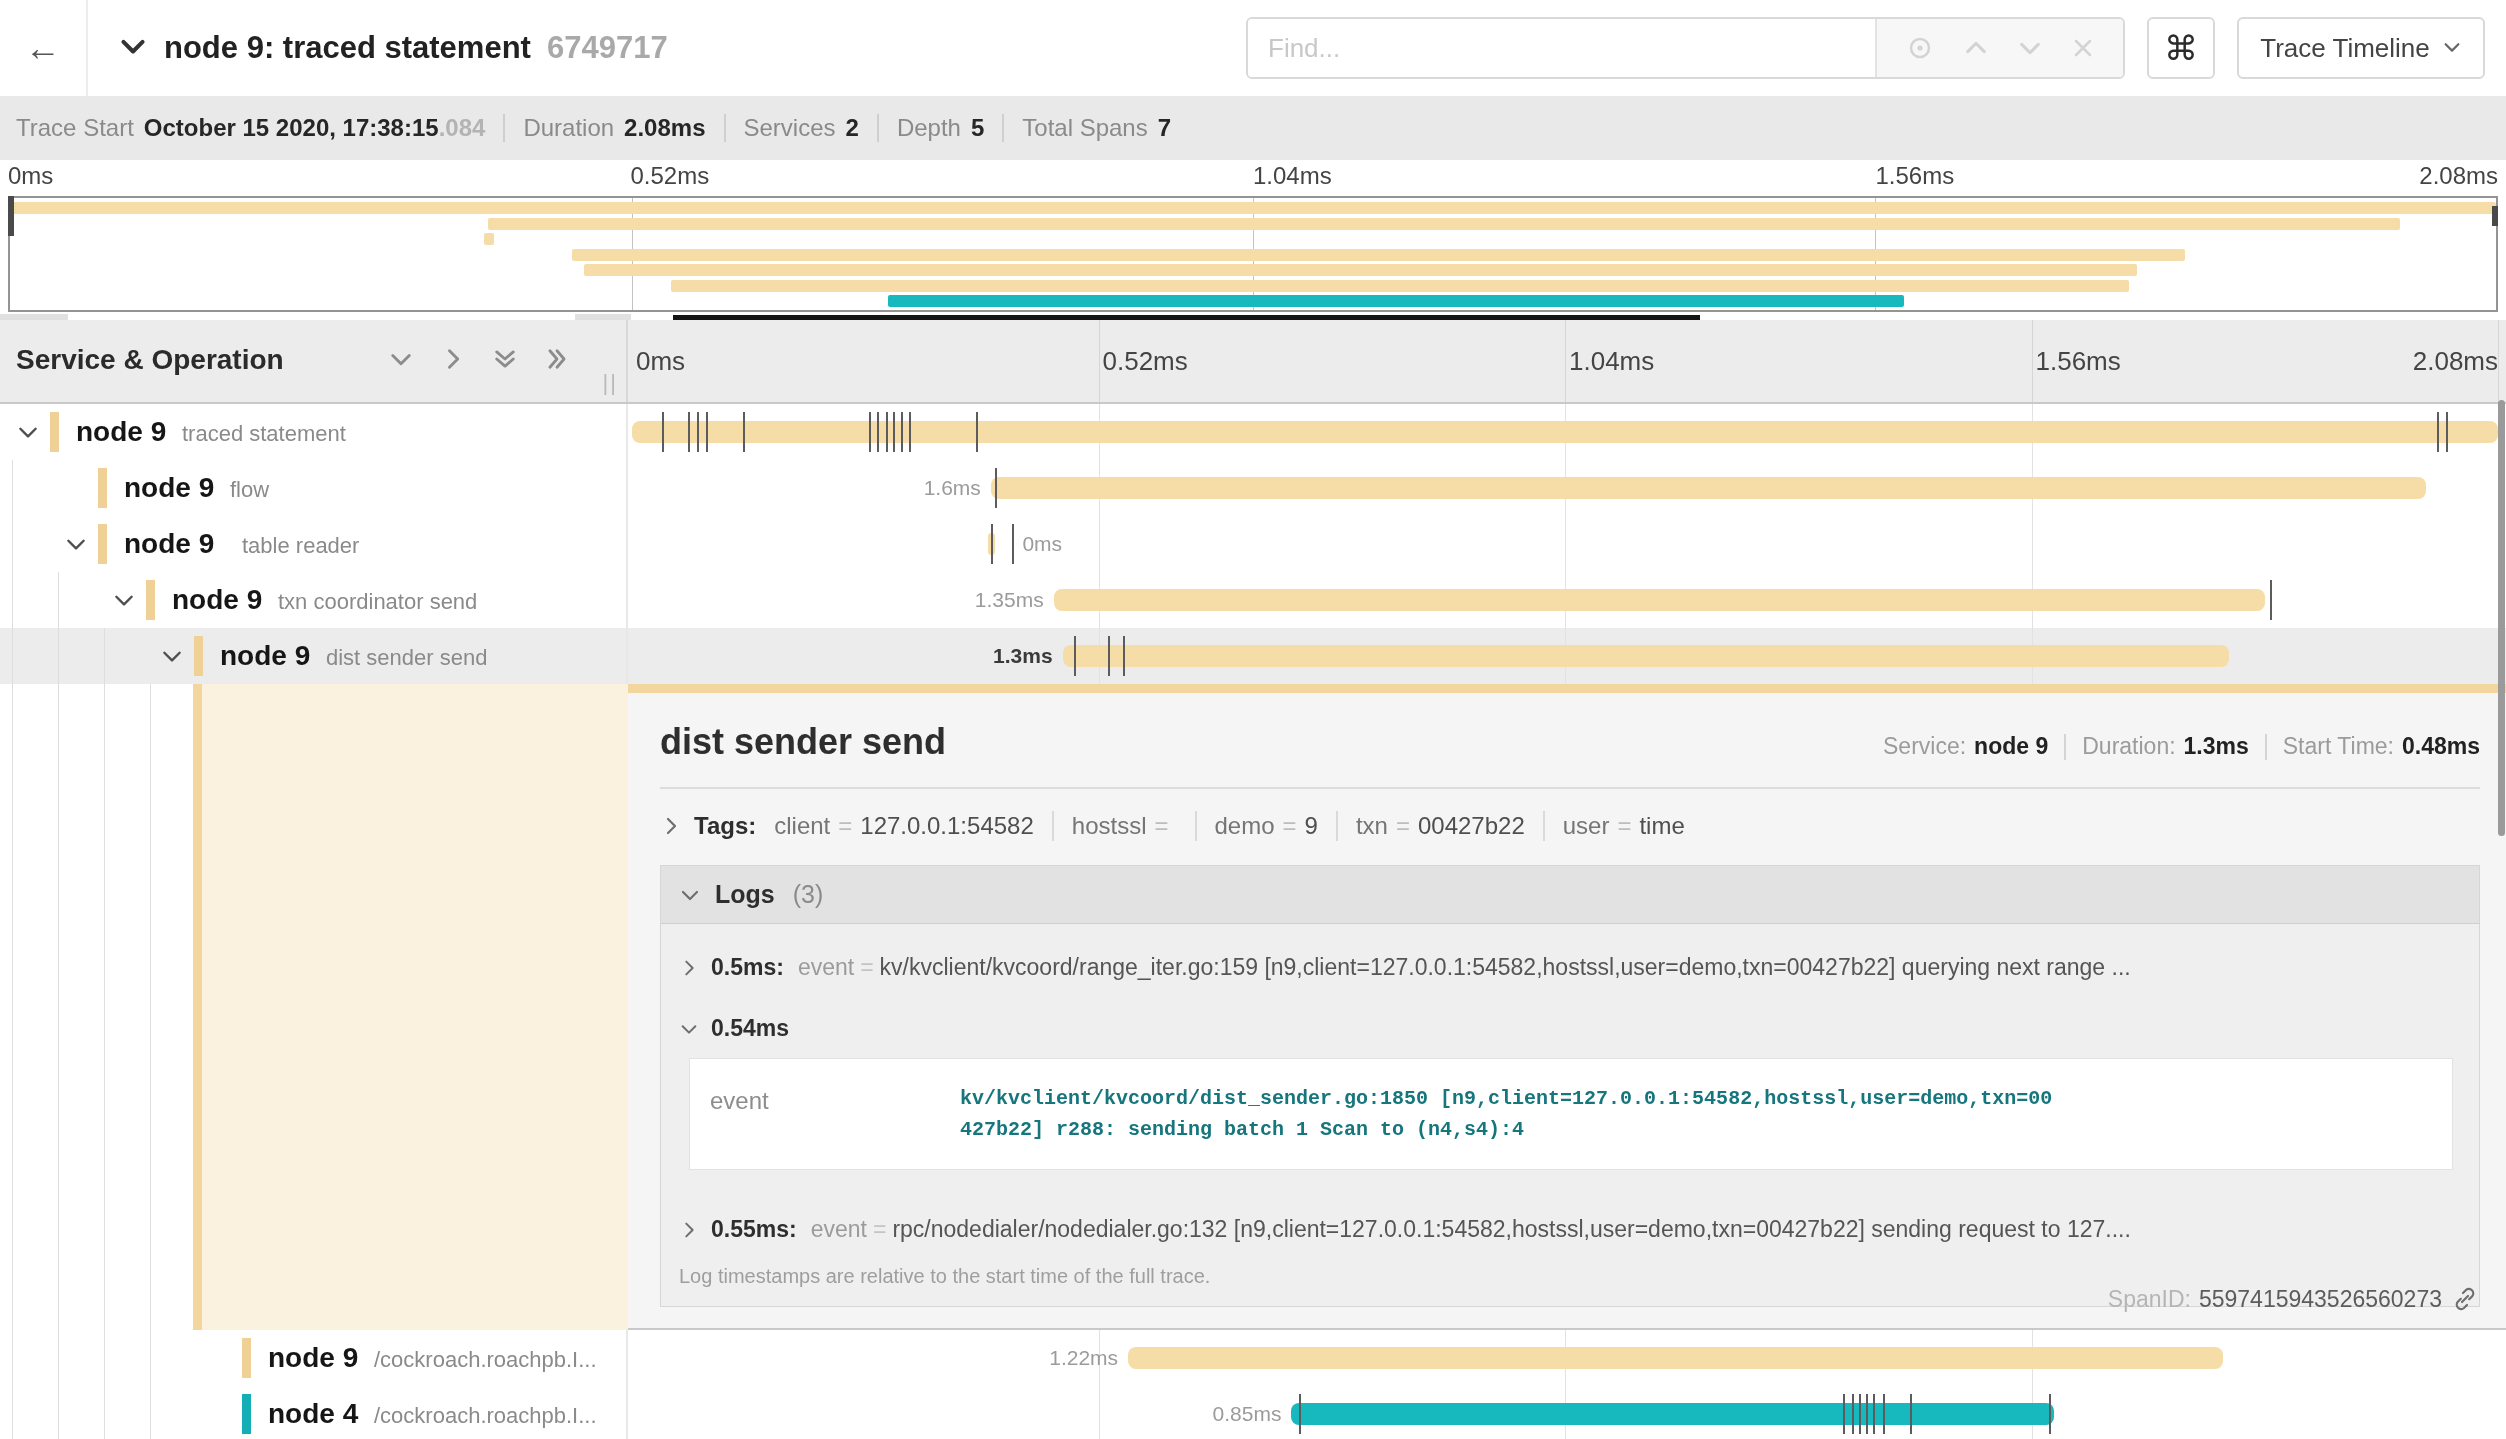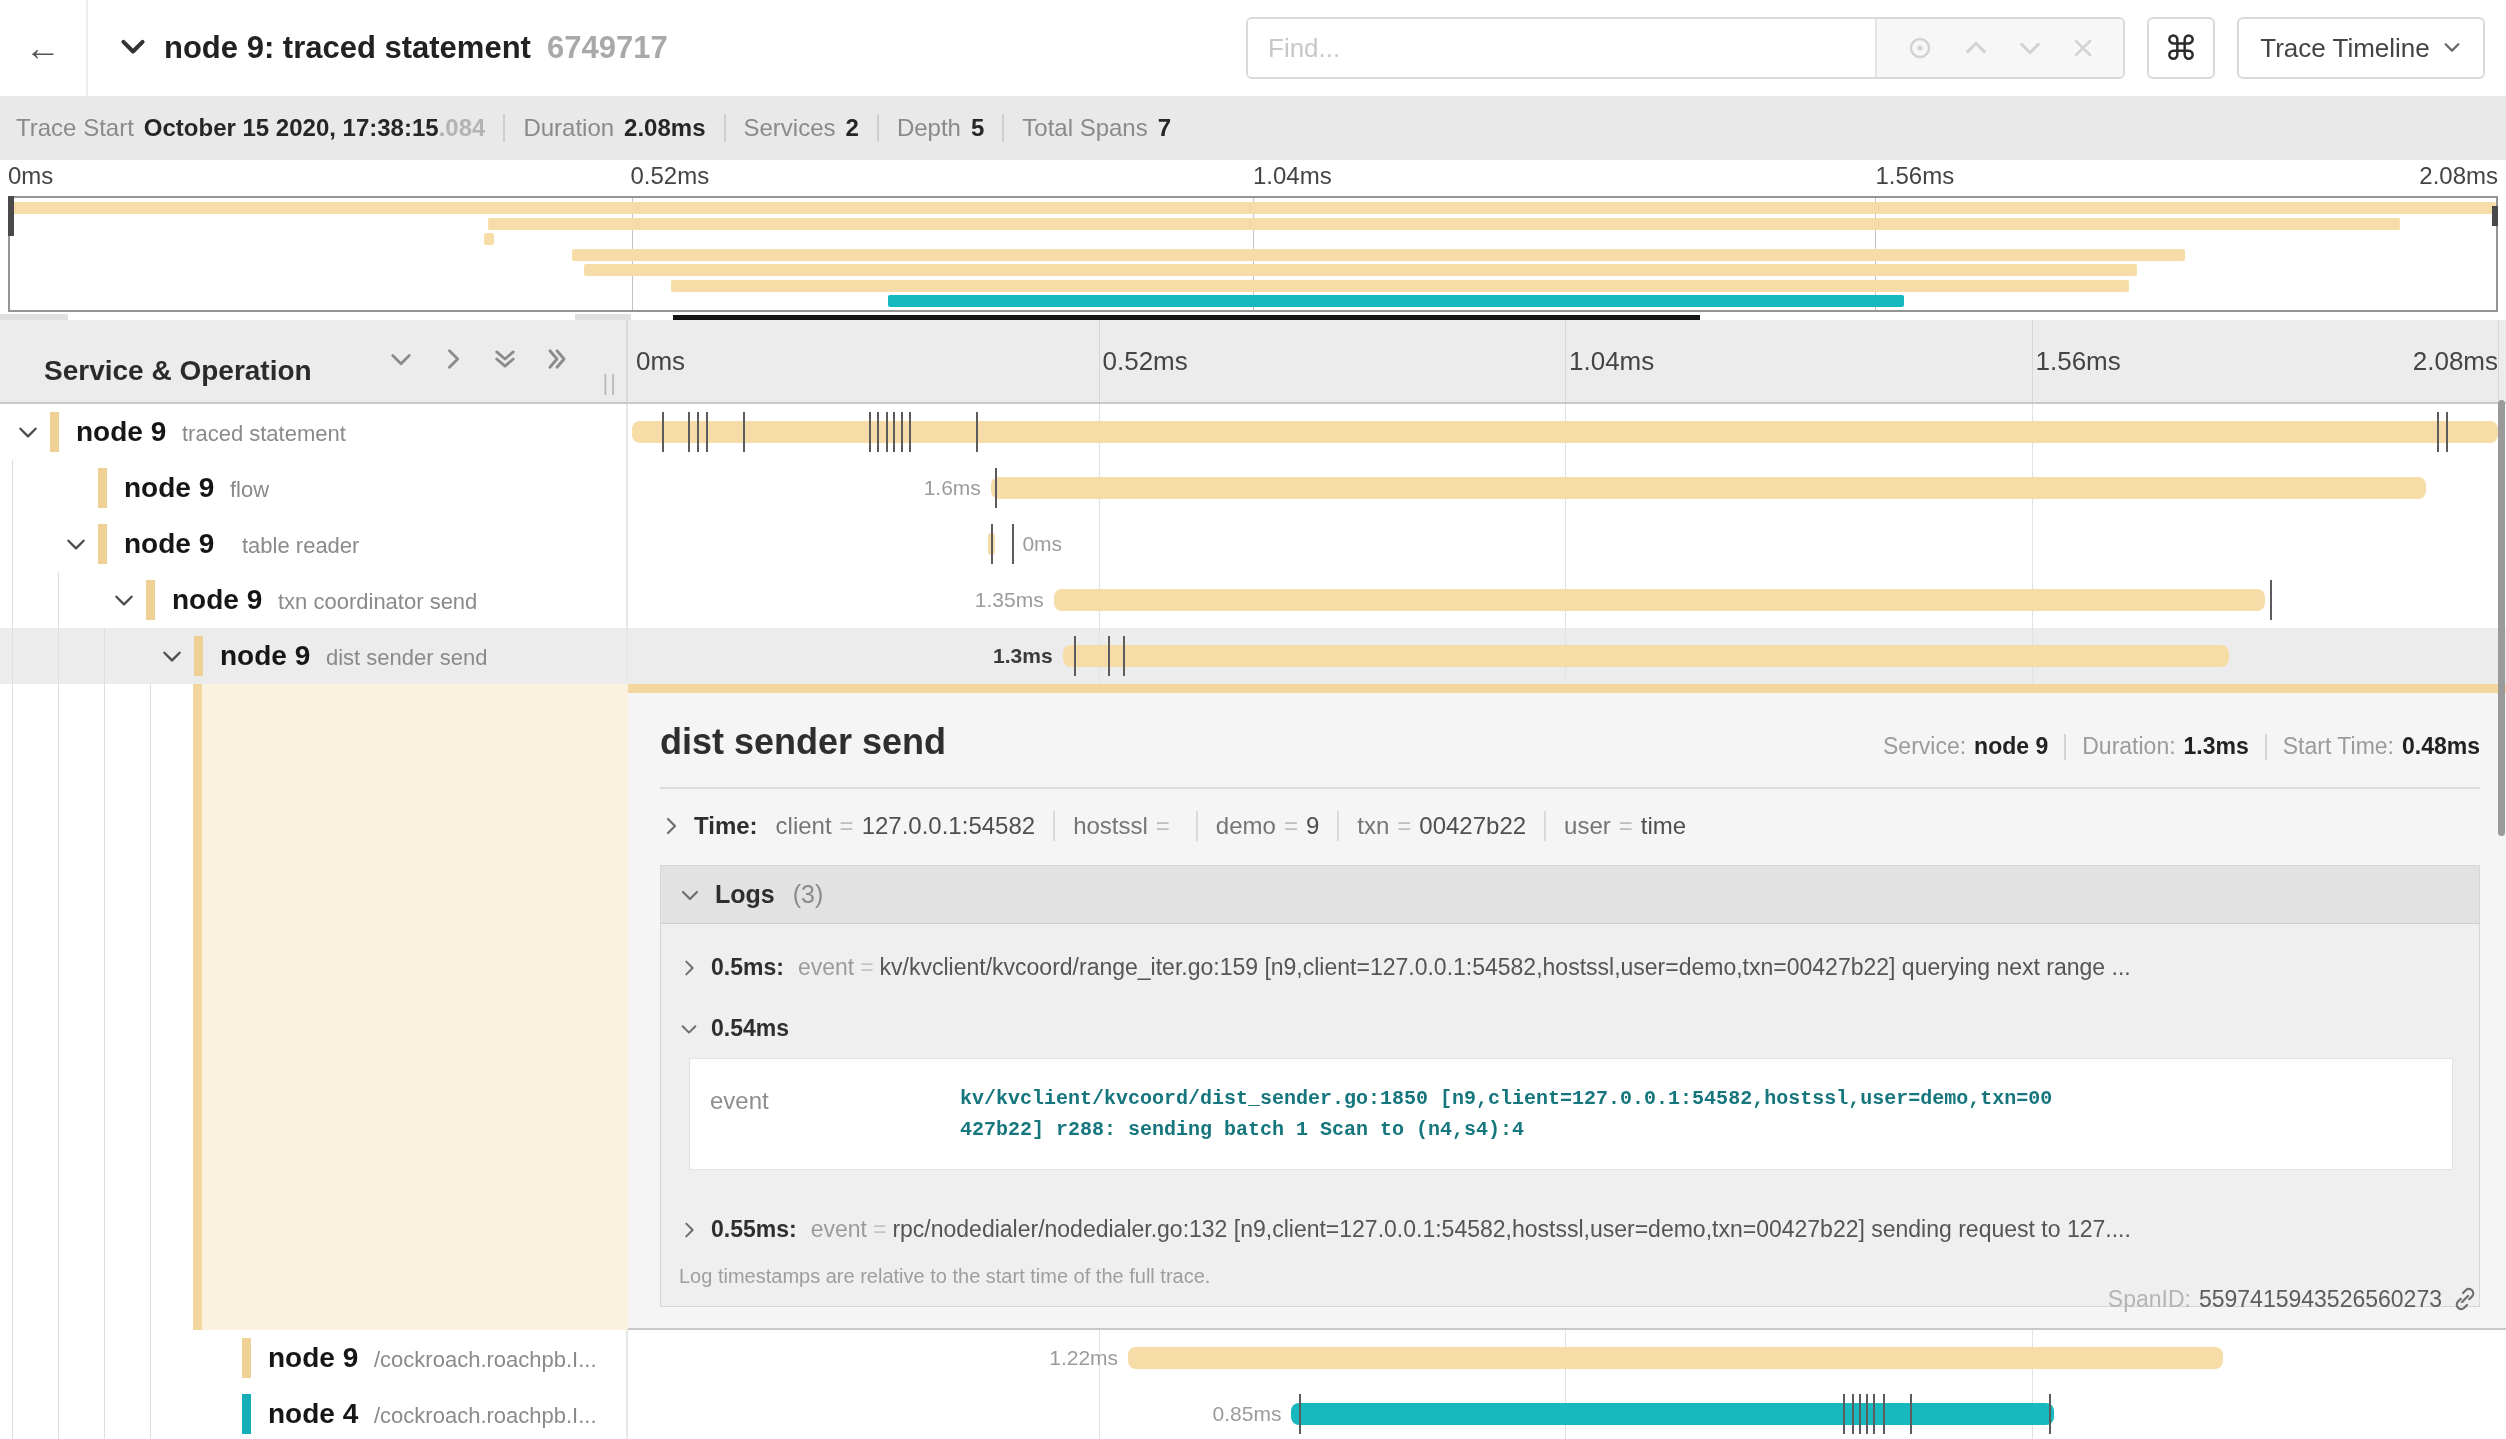--- a/index.html
+++ b/index.html
@@ -44,21 +44,21 @@
   .mm-grid { position:absolute; top:0; bottom:0; width:1px; background:#c3c3c3; }
   .mm-bar { position:absolute; height:12px; border-radius:2px; }
   .mm-handle { position:absolute; width:6px; background:#4a4a4a; }
   .mm-scroll-piece { position:absolute; top:154px; height:6px; background:#e0e0e0; }
   .mm-scroll-thumb { position:absolute; top:155px; height:5px; background:#151515; }
 
   
   .main { position:absolute; top:320px; left:0; width:100%; bottom:0; overflow:hidden; background:#fff; }
   .grid-hdr { display:flex; height:84px; background:#ececec; border-bottom:2px solid #c9c9c9; }
   .gh-left { flex:0 0 628px; position:relative; border-right:2px solid #d8d8d8; }
-  .gh-title { position:absolute; left:16px; top:35px; font-size:28px; font-weight:bold; color:#2b2b2b;margin-left:28px; }
+  .gh-title { position:absolute; left:16px; top:24px; font-size:28px; font-weight:bold; color:#2b2b2b; }
   .gh-icons { position:absolute; right:56px; top:26px; display:flex; gap:26px; }
   .gh-icons .gicon { color:#8c8c8c; cursor:pointer; display:flex; align-items:center; }
   .gh-resizer { position:absolute; right:8px; bottom:6px; font-size:22px; color:#b9b9b9; letter-spacing:2px; cursor:col-resize; }
   .gh-right { flex:1; position:relative; font-size:26px; color:#444; }
   .gh-tick { position:absolute; top:26px; }
   .vgrid { position:absolute; top:0; bottom:0; width:1px; background:#e2e2e2; }
   .vgrid.hdr-line { background:#d6d6d6; }
 
   .row { display:flex; height:56px; background:#fff; position:relative; }
   .row.selected { background:#ececec; }
@@ -407,21 +407,21 @@
                   <span class="m-value">0.48ms</span>
                 </div>
               </div>
               <div class="d-divider"></div>
               <div class="tags-line">
                 <span class="tags-caret">
                   <svg width="22" height="22" viewBox="0 0 22 22" fill="none">
                     <path d="M8 4 L15 11 L8 18" stroke="#6e6e6e" stroke-width="2.2" stroke-linecap="round" stroke-linejoin="round"></path>
                   </svg>
                 </span>
-                <span class="tags-title">Time:</span>
+                <span class="tags-title">Tags:</span>
                 <span class="tag-item">
                   <span class="tag-key">client</span>
                   <span class="tag-eq">=</span>
                   <span class="tag-val">127.0.0.1:54582</span>
                 </span>
                 <span class="tag-sep"></span>
                 <span class="tag-item">
                   <span class="tag-key">hostssl</span>
                   <span class="tag-eq">=</span>
                   <span class="tag-val"></span>

